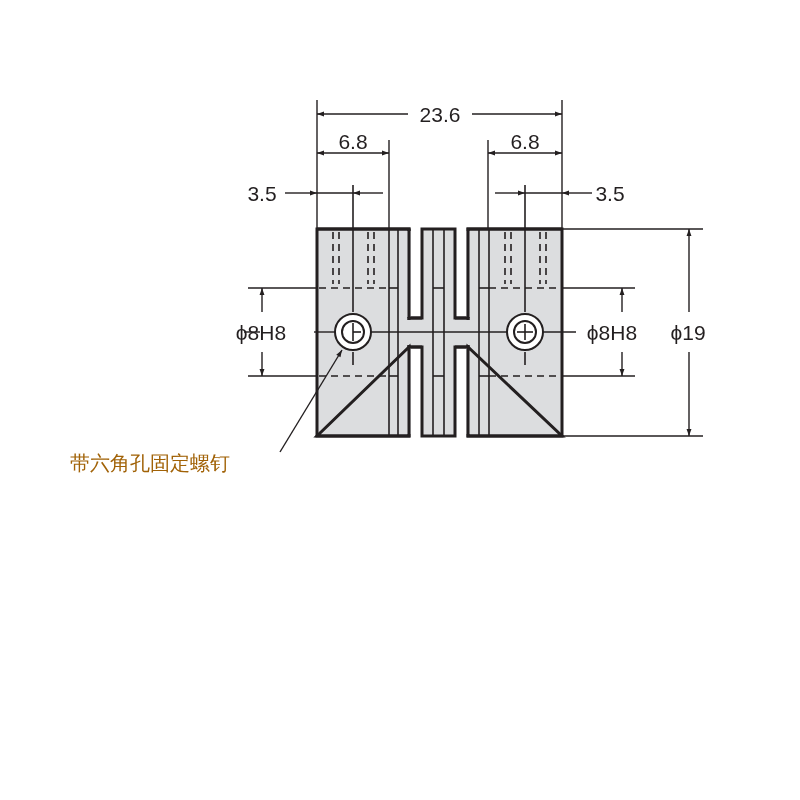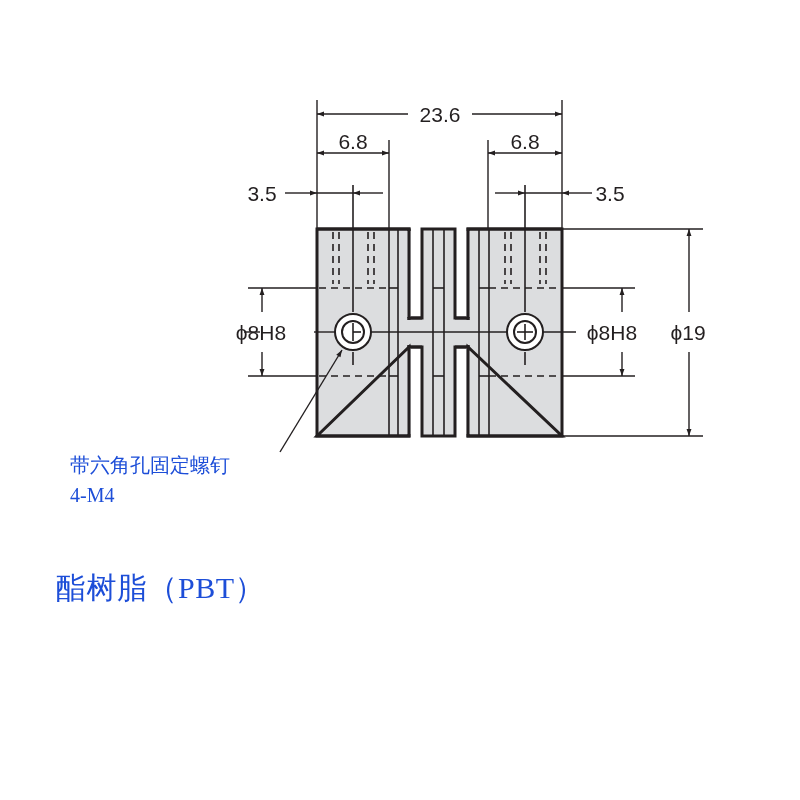--- a/index.html
+++ b/index.html
@@ -1,19 +1,19 @@
 <!DOCTYPE html>
 <html><head>
 <meta charset="utf-8">
 <style>
   html, body { margin: 0; padding: 0; background: #ffffff; }
   body { width: 800px; height: 800px; position: relative; overflow: hidden; font-family: "DejaVu Sans", "Liberation Sans", sans-serif; }
   #drawing { position: absolute; left: 0; top: 0; width: 800px; height: 800px; }
   .dim-text { font-family: "Liberation Sans", "DejaVu Sans", sans-serif; font-size: 21px; fill: #231f20; }
-  .note { position: absolute; color: #1d4ed8; font-family: Liberation Serif, serif; }
+  .note { position: absolute; color: #a16207; font-family: Liberation Mono, monospace; }
   #screw-note { left: 70px; top: 450px; font-size: 20px; line-height: 30px; }
   #material-note { left: 56px; top: 562px; font-size: 30px; line-height: 52px; letter-spacing: 0.5px; }
   .line { display: block; white-space: nowrap; }
 </style>
 </head>
 <body>
 
 <svg id="drawing" viewBox="0 0 800 800" xmlns="http://www.w3.org/2000/svg">
   <defs>
     <marker id="arr" viewBox="0 0 10 10" refX="10" refY="5" markerWidth="10" markerHeight="7" orient="auto-start-reverse" markerUnits="userSpaceOnUse">
@@ -147,18 +147,16 @@
   <text class="dim-text" x="525" y="149" text-anchor="middle">6.8</text>
   <text class="dim-text" x="262" y="201" text-anchor="middle">3.5</text>
   <text class="dim-text" x="610" y="201" text-anchor="middle">3.5</text>
   <text class="dim-text" x="261" y="340" text-anchor="middle">ϕ8H8</text>
   <text class="dim-text" x="612" y="340" text-anchor="middle">ϕ8H8</text>
   <text class="dim-text" x="688" y="340" text-anchor="middle">ϕ19</text>
 </svg>
 
 <div id="screw-note" class="note">
   <span class="line">带六角孔固定螺钉</span>
-  <span class="line">4-M4</span>
 </div>
 
 <div id="material-note" class="note">
-  <span class="line">酯树脂（PBT）</span>
 </div>
 
 </body></html>

